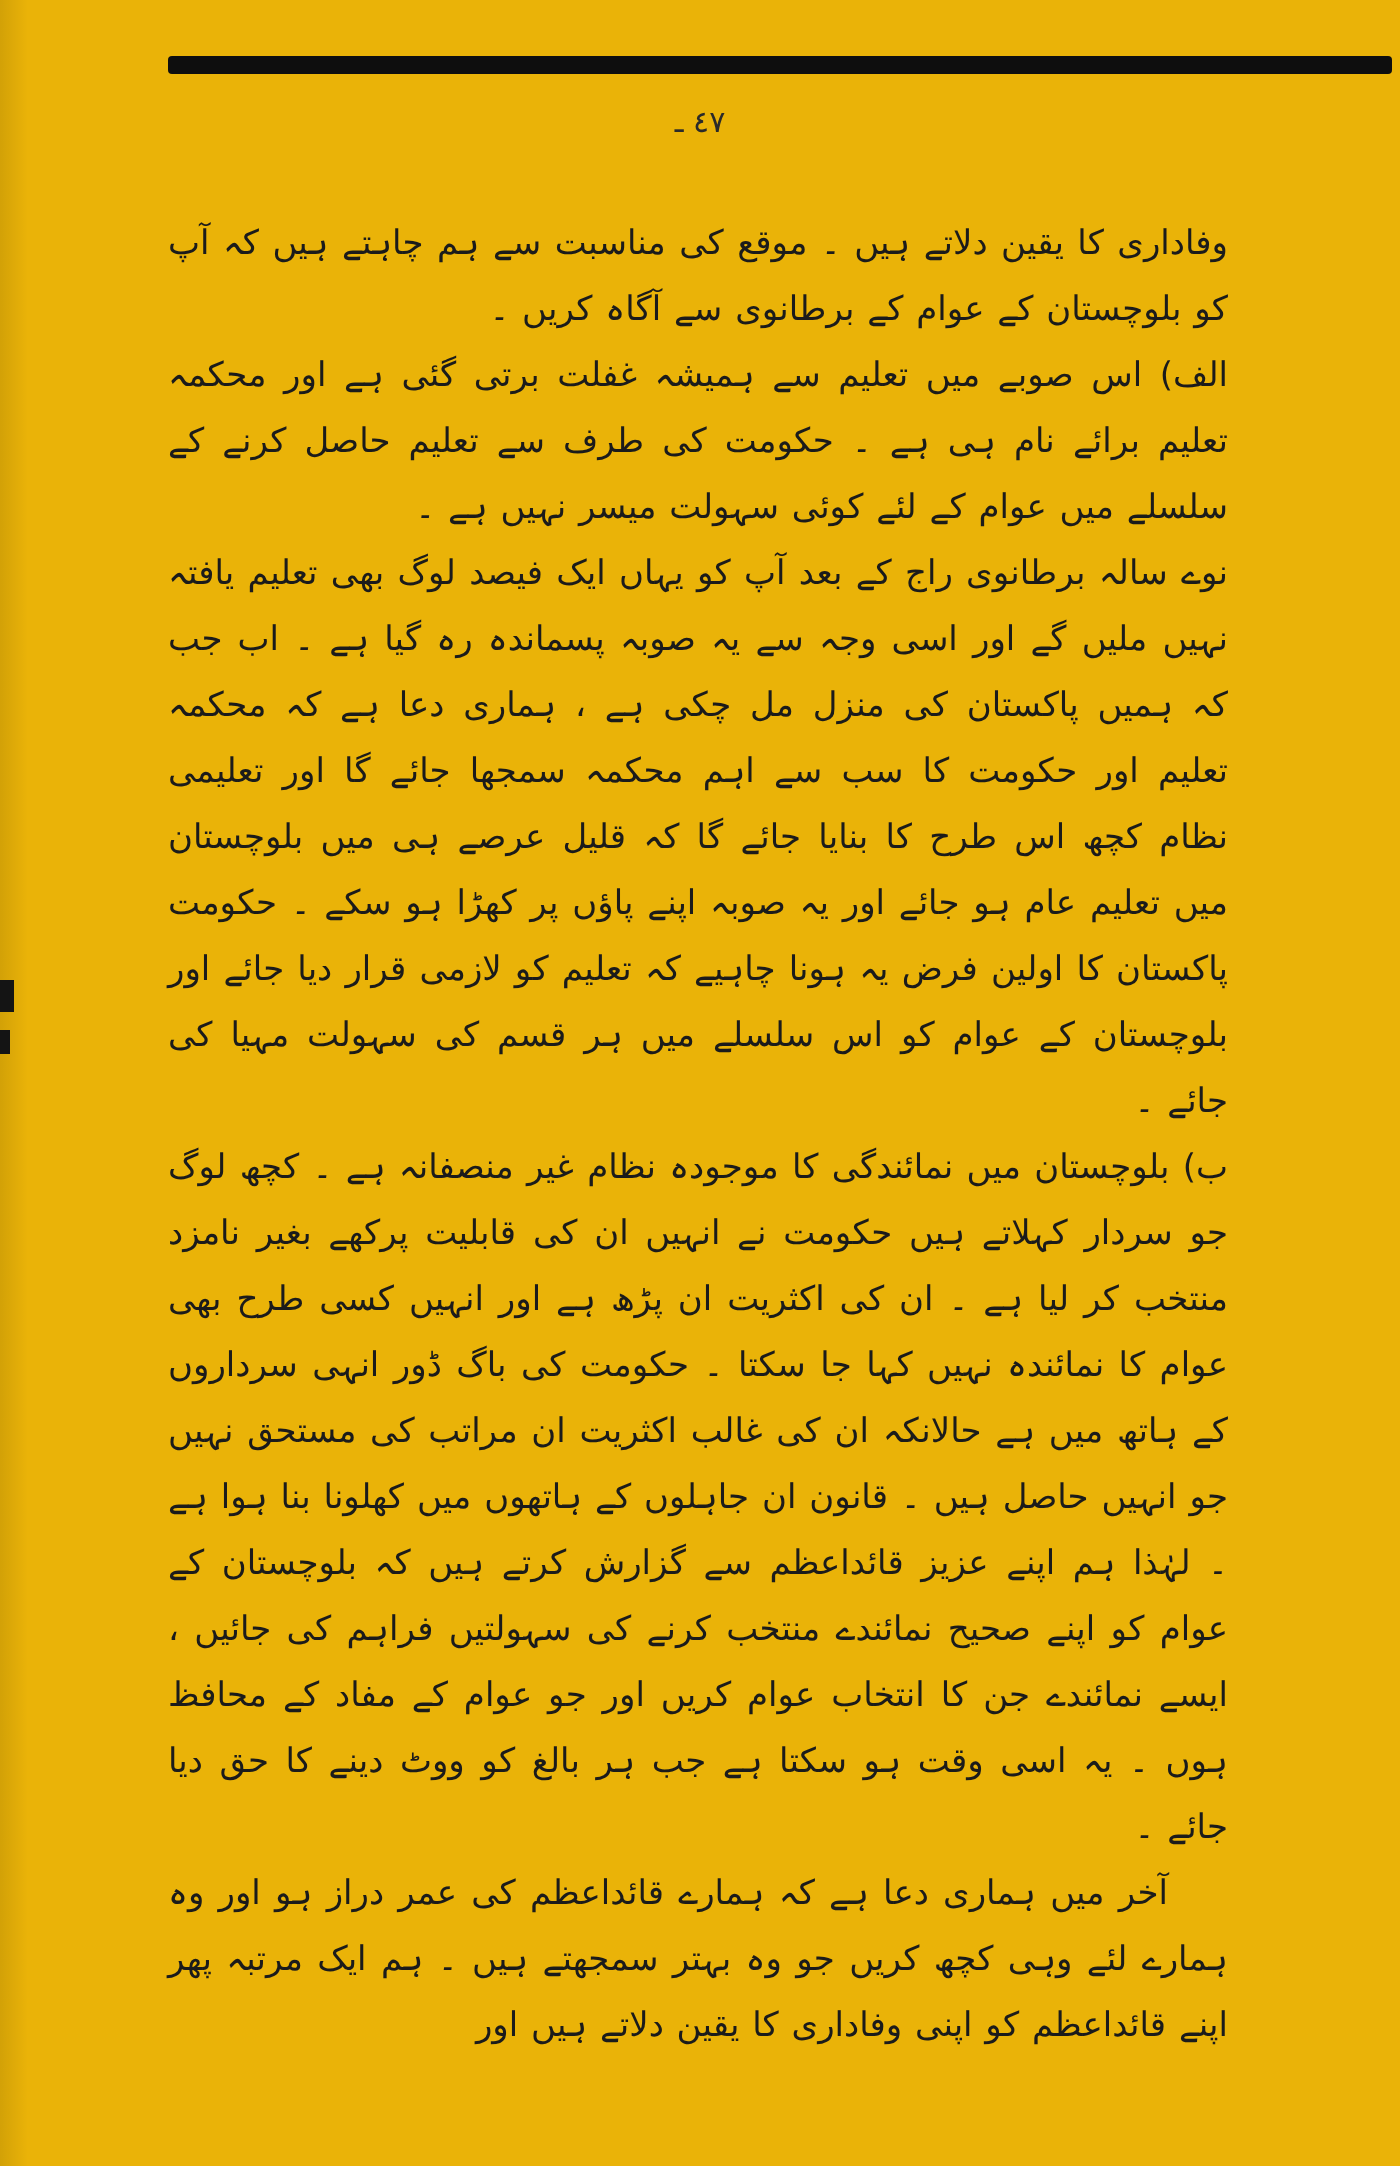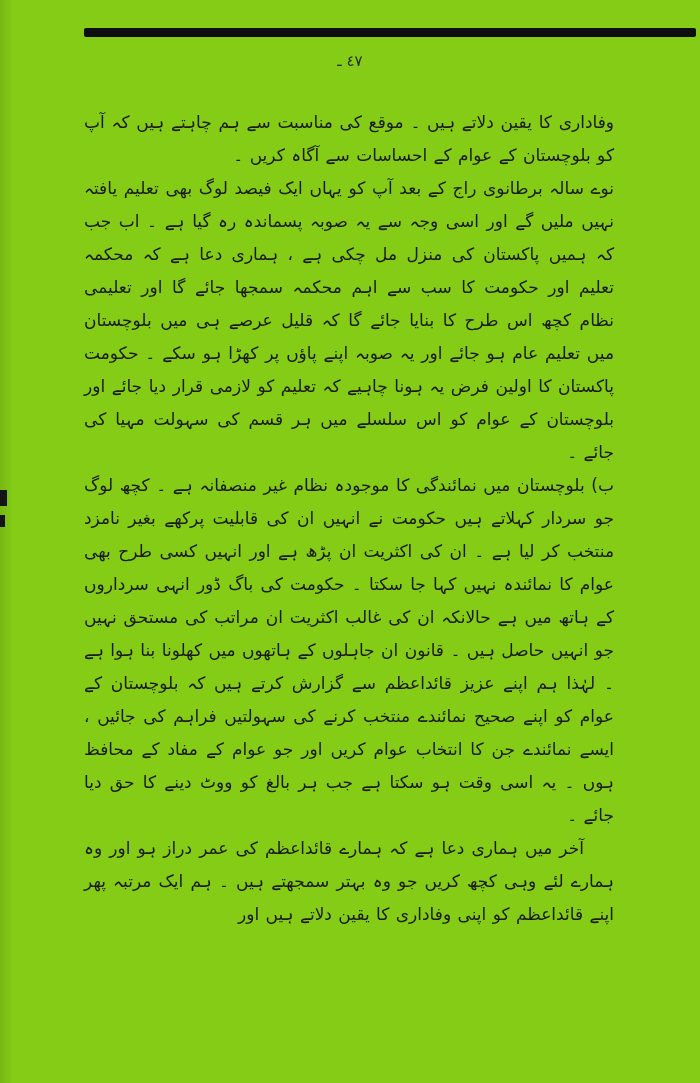--- a/index.html
+++ b/index.html
@@ -5,21 +5,21 @@
   html, body {
     margin: 0;
     padding: 0;
     background: #c9c7c2;
   }
   .page {
     position: relative;
     width: 700px;
     height: 1083px;
     margin: 0 auto;
-    background: #84cc16;
+    background: #eab308;
     overflow: hidden;
     font-family: "DejaVu Sans", sans-serif;
     color: #1b1b1b;
     box-sizing: border-box;
     padding-left: 36px;
   }
   
   .page::before {
     content: "";
     position: absolute;
@@ -78,19 +78,20 @@
 
 <div class="page">
 
   <div class="top-bar"></div>
   <div class="edge-mark m1"></div>
   <div class="edge-mark m2"></div>
 
   <div class="page-number">٤٧ ـ</div>
 
   <div class="text-block">
-    <p>وفاداری کا یقین دلاتے ہیں ۔ موقع کی مناسبت سے ہم چاہتے ہیں کہ آپ کو بلوچستان کے عوام کے احساسات سے آگاہ کریں ۔</p>
+    <p>وفاداری کا یقین دلاتے ہیں ۔ موقع کی مناسبت سے ہم چاہتے ہیں کہ آپ کو بلوچستان کے عوام کے برطانوی سے آگاہ کریں ۔</p>
+    <p>الف) اس صوبے میں تعلیم سے ہمیشہ غفلت برتی گئی ہے اور محکمہ تعلیم برائے نام ہی ہے ۔ حکومت کی طرف سے تعلیم حاصل کرنے کے سلسلے میں عوام کے لئے کوئی سہولت میسر نہیں ہے ۔</p>
     <p>نوے سالہ برطانوی راج کے بعد آپ کو یہاں ایک فیصد لوگ بھی تعلیم یافتہ نہیں ملیں گے اور اسی وجہ سے یہ صوبہ پسماندہ رہ گیا ہے ۔ اب جب کہ ہمیں پاکستان کی منزل مل چکی ہے ، ہماری دعا ہے کہ محکمہ تعلیم اور حکومت کا سب سے اہم محکمہ سمجھا جائے گا اور تعلیمی نظام کچھ اس طرح کا بنایا جائے گا کہ قلیل عرصے ہی میں بلوچستان میں تعلیم عام ہو جائے اور یہ صوبہ اپنے پاؤں پر کھڑا ہو سکے ۔ حکومت پاکستان کا اولین فرض یہ ہونا چاہیے کہ تعلیم کو لازمی قرار دیا جائے اور بلوچستان کے عوام کو اس سلسلے میں ہر قسم کی سہولت مہیا کی جائے ۔</p>
     <p>ب) بلوچستان میں نمائندگی کا موجودہ نظام غیر منصفانہ ہے ۔ کچھ لوگ جو سردار کہلاتے ہیں حکومت نے انہیں ان کی قابلیت پرکھے بغیر نامزد منتخب کر لیا ہے ۔ ان کی اکثریت ان پڑھ ہے اور انہیں کسی طرح بھی عوام کا نمائندہ نہیں کہا جا سکتا ۔ حکومت کی باگ ڈور انہی سرداروں کے ہاتھ میں ہے حالانکہ ان کی غالب اکثریت ان مراتب کی مستحق نہیں جو انہیں حاصل ہیں ۔ قانون ان جاہلوں کے ہاتھوں میں کھلونا بنا ہوا ہے ۔ لہٰذا ہم اپنے عزیز قائداعظم سے گزارش کرتے ہیں کہ بلوچستان کے عوام کو اپنے صحیح نمائندے منتخب کرنے کی سہولتیں فراہم کی جائیں ، ایسے نمائندے جن کا انتخاب عوام کریں اور جو عوام کے مفاد کے محافظ ہوں ۔ یہ اسی وقت ہو سکتا ہے جب ہر بالغ کو ووٹ دینے کا حق دیا جائے ۔</p>
     <p class="indent">آخر میں ہماری دعا ہے کہ ہمارے قائداعظم کی عمر دراز ہو اور وہ ہمارے لئے وہی کچھ کریں جو وہ بہتر سمجھتے ہیں ۔ ہم ایک مرتبہ پھر اپنے قائداعظم کو اپنی وفاداری کا یقین دلاتے ہیں اور</p>
   </div>
 
 </div>
 
 </body></html>

